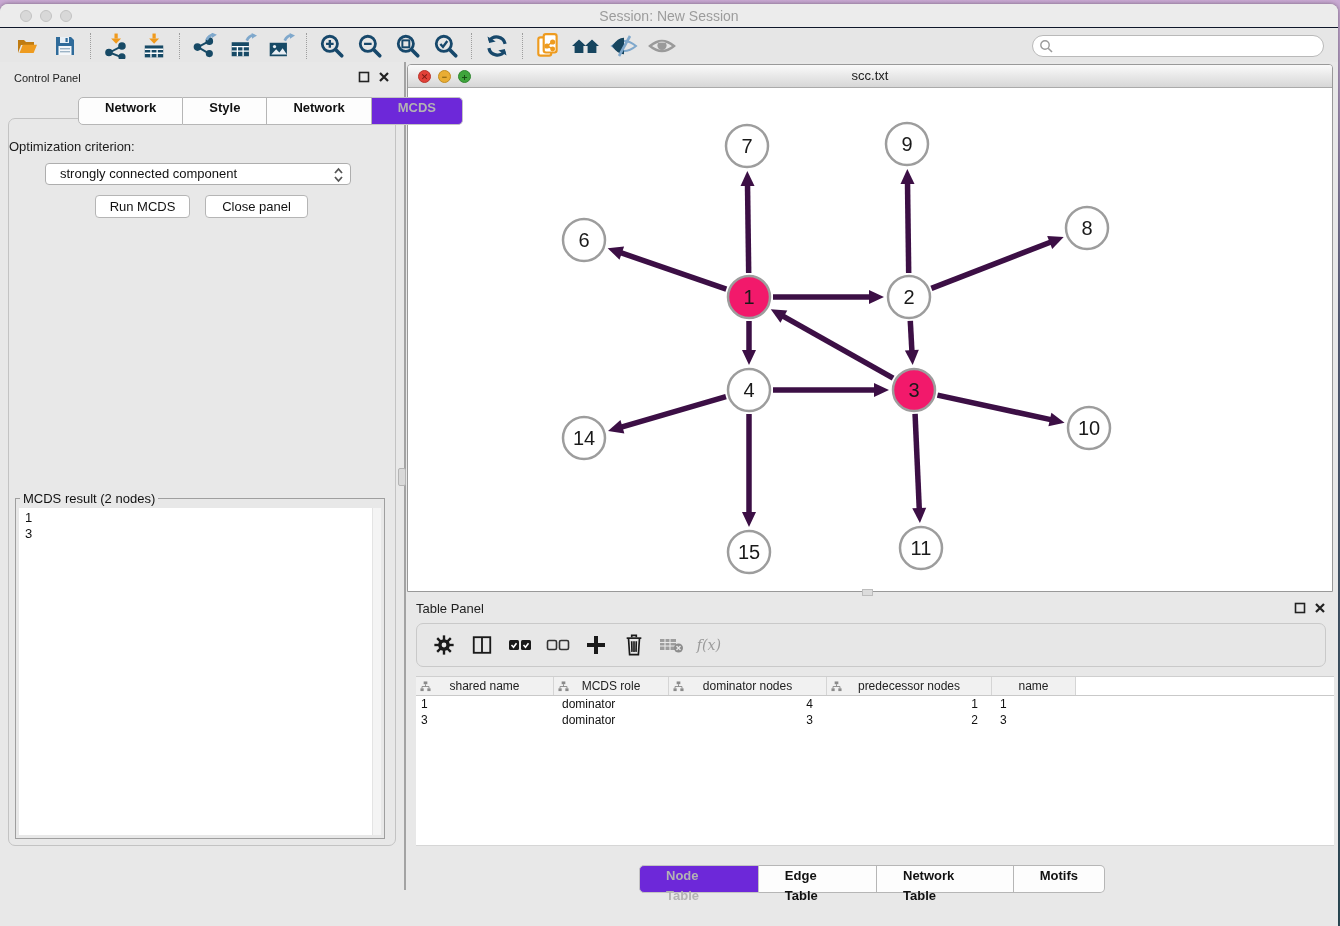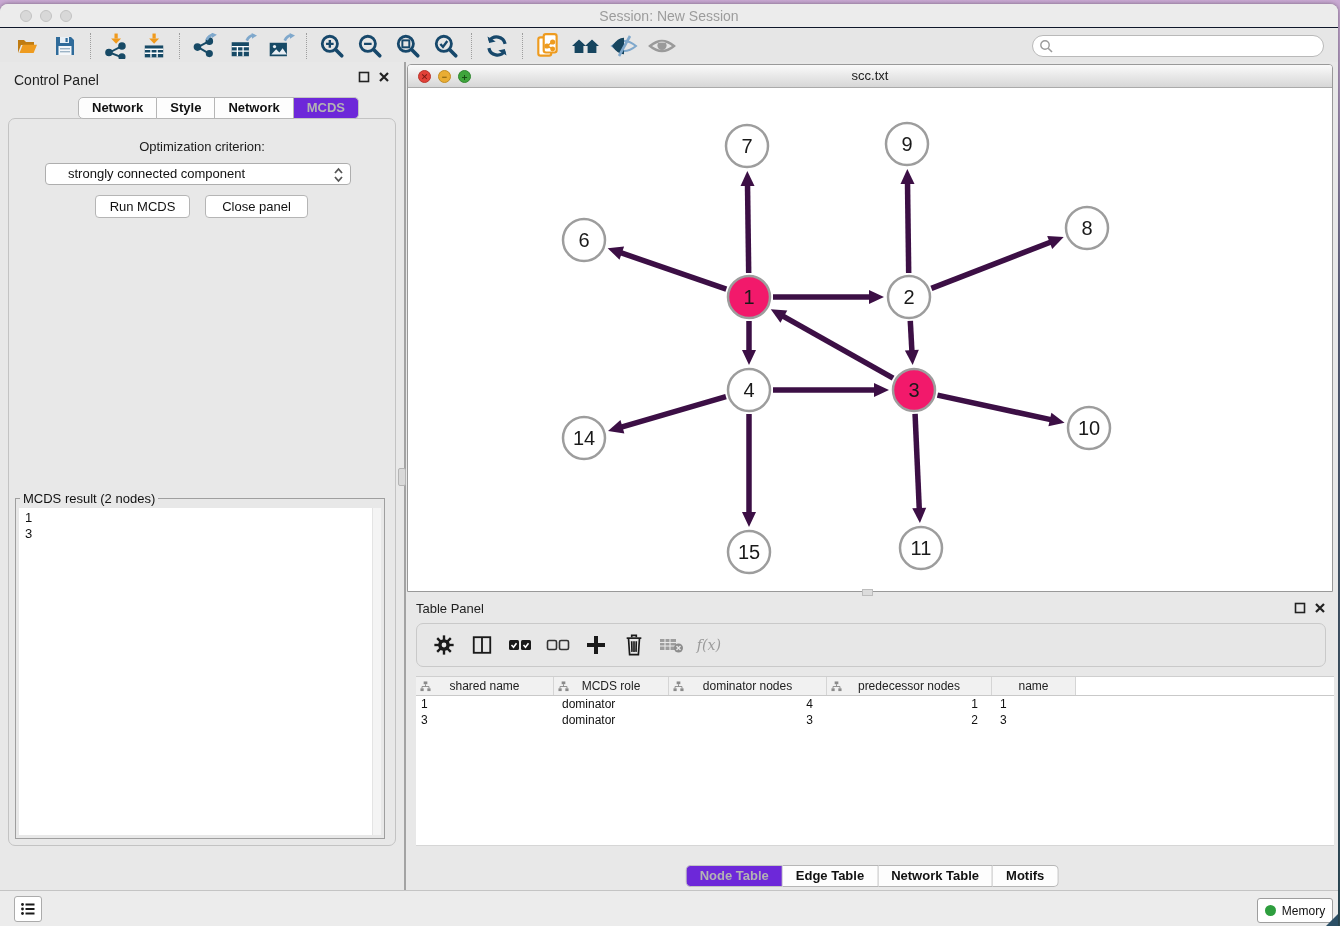--- a/index.html
+++ b/index.html
@@ -29,38 +29,38 @@
     background:#fff; border:1px solid #b9b9b9; border-radius:11px; position:relative; }
   #search-wrap svg { position:absolute; left:6px; top:3px; }
   #search-input { position:absolute; left:24px; top:1px; right:6px; height:18px;
     border:none; outline:none; font-size:12px; background:transparent; }
 
   
   #content { position:absolute; left:0; top:58px; right:0; bottom:36px; background:#e8e8e8; }
 
   
   #control-panel { position:absolute; left:0; top:0; width:404px; bottom:0; }
-  #cp-header { position:absolute; left:14px; top:10px; font-size:14px; color:#222; }
+  #cp-header { position:absolute; left:14px; top:10px; font-size:11px; color:#222; }
   .panel-wicons { position:absolute; top:9px; display:flex; gap:8px; }
   #cp-wicons { right:14px; }
   .wicon { width:12px; height:12px; color:#222; cursor:default; }
   .aqua-tabs { display:flex; position:absolute; z-index:3; }
   #cp-tabs { left:78px; top:35px; }
   .aqua-tab { background:#fdfdfd; border:1px solid #b6b6b6; border-left:none;
-    height:22px; line-height:20px; padding:0 13px; font-size:13px; font-weight:600; color:#111; }
+    height:28px; line-height:20px; padding:0 26px; font-size:13px; font-weight:600; color:#111; }
   .aqua-tab:first-child { border-left:1px solid #b6b6b6; border-radius:5px 0 0 5px; }
   .aqua-tab:last-child { border-radius:0 5px 5px 0; }
   .aqua-tab.active { background:#6d28d9; color:#b3b3b3; border-color:#c3c3c3; }
   #cp-panel { position:absolute; left:8px; right:8px; top:56px; bottom:44px;
     border:1px solid #c3c3c3; border-radius:7px; background:#e8e8e8; }
-  #opt-label { position:absolute; left:0; right:0; top:20px; text-align:center;
+  #opt-label { position:absolute; left:0; right:0; top:20px; text-align:left;
     font-size:13px; color:#1a1a1a; }
   #criterion-select { position:absolute; left:36px; right:44px; top:44px; height:22px;
     background:#fff; border:1px solid #aeaeae; border-radius:4px;
-    font-size:13px; color:#111; line-height:20px; padding-left:22px; }
+    font-size:13px; color:#111; line-height:20px; padding-left:14px; }
   #criterion-select .stepper { position:absolute; right:6px; top:2px; }
   .aqua-btn { position:absolute; top:76px; height:23px; background:#fff;
     border:1px solid #b5b5b5; border-radius:4px; font-size:13px; color:#111;
     text-align:center; line-height:21px; }
   #run-mcds-button { left:86px; width:95px; }
   #close-panel-button { left:196px; width:103px; }
   #mcds-result { position:absolute; left:6px; right:10px; top:372px; bottom:6px;
     border:1px solid #9f9f9f; background:#e8e8e8; }
   #mcds-result legend { font-size:13px; color:#111; margin-left:4px; padding:0 3px; }
   #mcds-result-inner { position:absolute; left:3px; right:3px; top:2px; bottom:3px;
@@ -580,32 +580,13 @@
         <div class="aqua-tabs" id="tp-tabs">
             <div class="aqua-tab active">Node Table</div>
             <div class="aqua-tab">Edge Table</div>
             <div class="aqua-tab">Network Table</div>
             <div class="aqua-tab">Motifs</div>
           </div>
       </div>
     </div>
   </div>
 
-  <div id="statusbar">
-    <div id="list-button">
-      <svg width="16" height="14" viewBox="0 0 16 14">
-          <g fill="#1a1a1a">
-            <circle cx="2.5" cy="2.5" r="1.4"></circle>
-            <circle cx="2.5" cy="7" r="1.4"></circle>
-            <circle cx="2.5" cy="11.5" r="1.4"></circle>
-            <rect x="5.5" y="1.5" width="9" height="2"></rect>
-            <rect x="5.5" y="6" width="9" height="2"></rect>
-            <rect x="5.5" y="10.5" width="9" height="2"></rect>
-          </g>
-        </svg>
-    </div>
-    <div id="memory-button">
-      <div id="memory-dot"></div>
-      <span>Memory</span>
-    </div>
-    <div id="resize-grip"></div>
-  </div>
 </div>
 
 </body></html>

